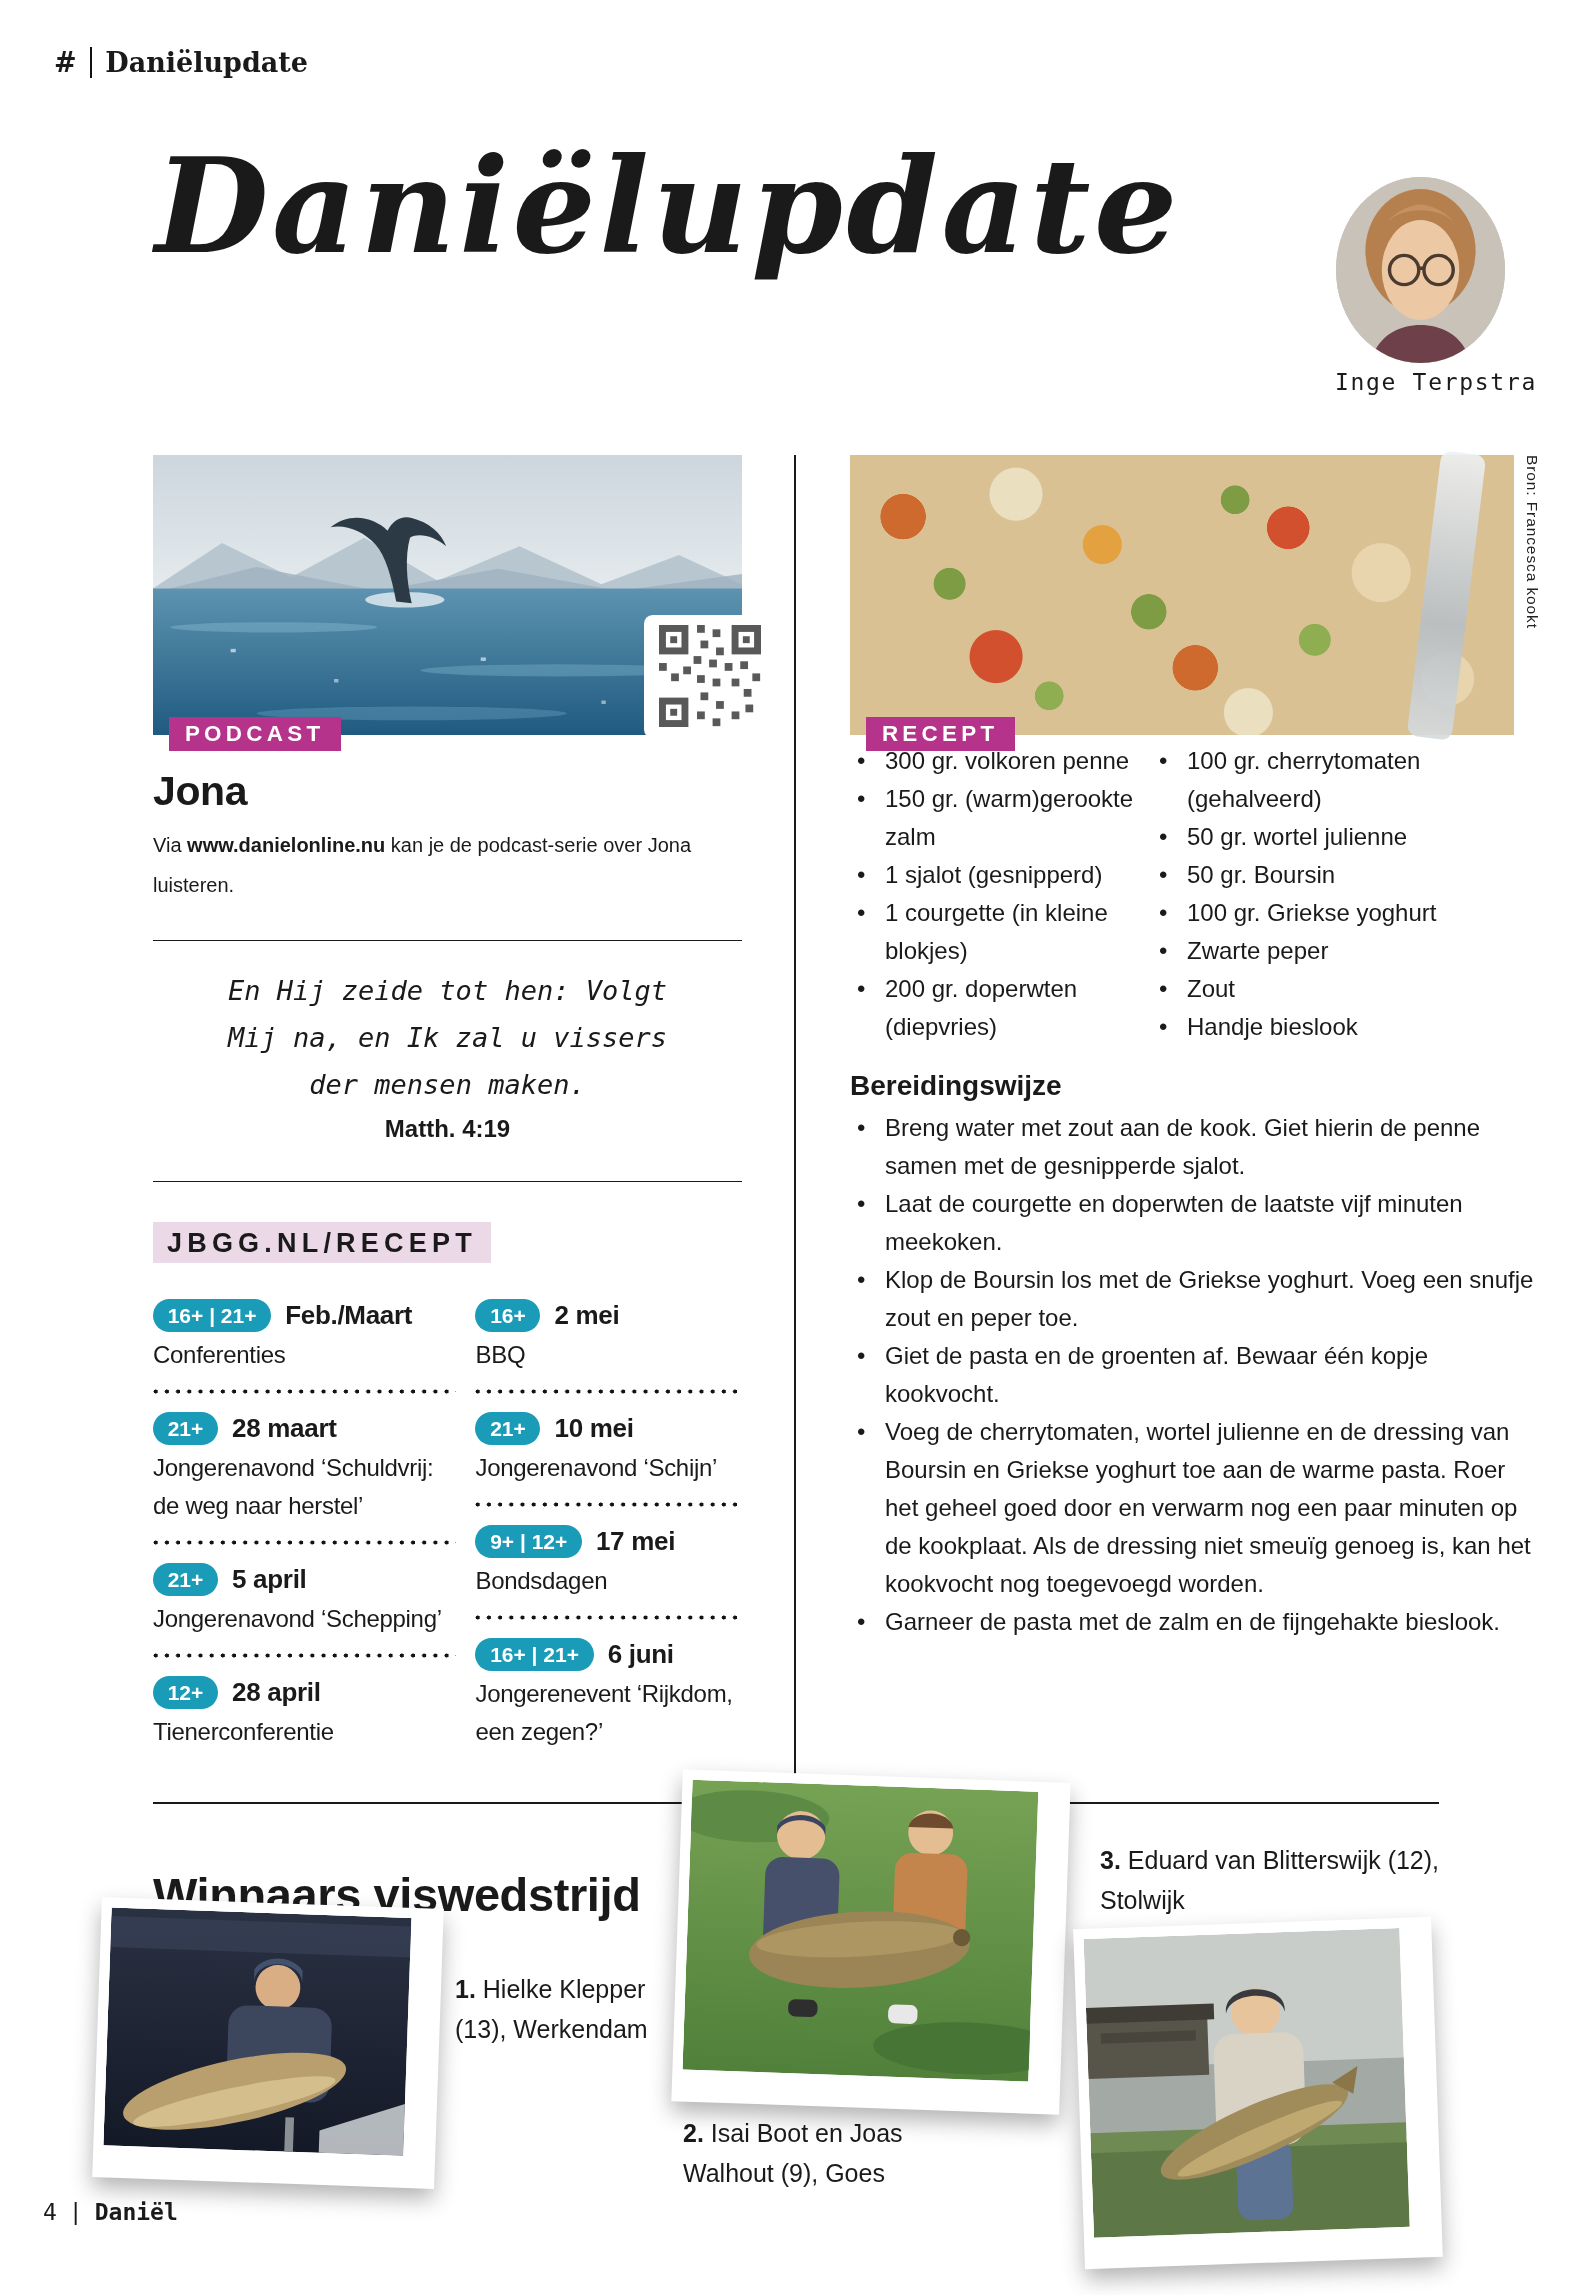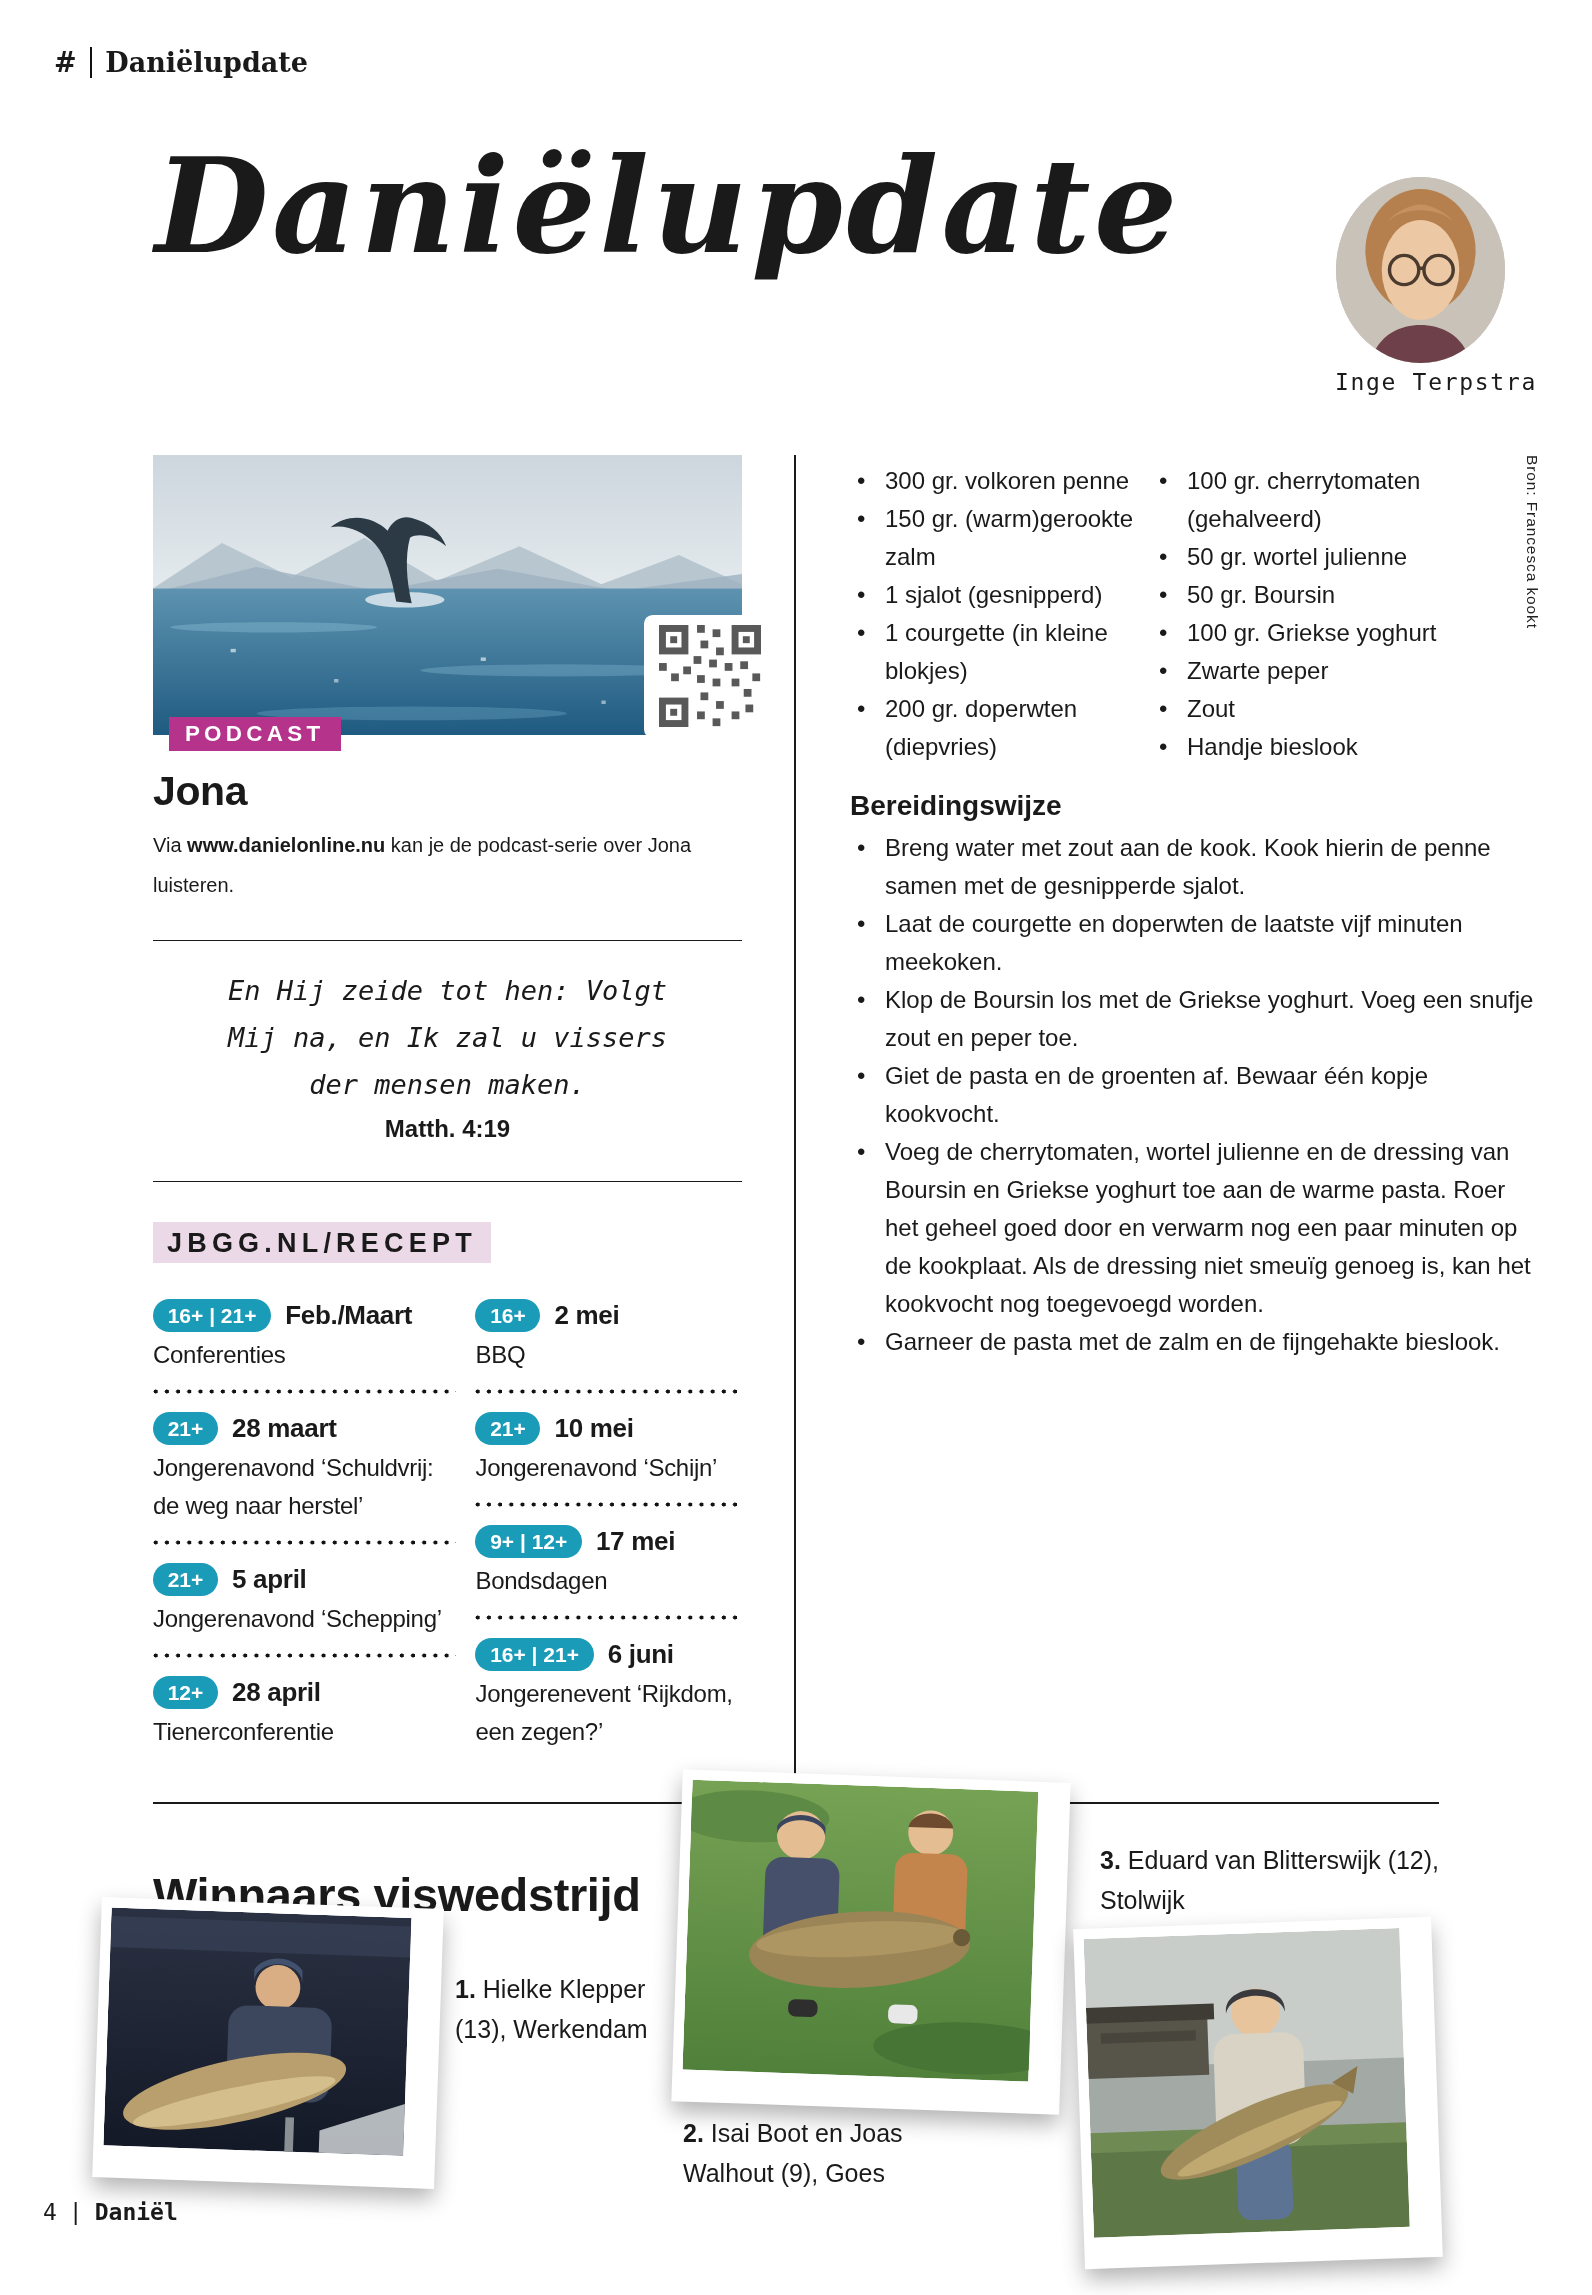--- a/index.html
+++ b/index.html
@@ -303,20 +303,24 @@
           </div>
           <div class="agenda-title">Jongerenevent ‘Rijkdom, een zegen?’</div>
         </div>
 
       </div>
     </div>
   </div>
 
   <div class="col-right">
 
+    <div class="photo photo-pasta">
+      <div class="fork"></div>
+      <div class="label-tag">RECEPT</div>
+    </div>
     <div class="credit">Bron: Francesca kookt</div>
 
 
     <div class="ing-cols">
       <ul class="ing-col a">
         <li>300 gr. volkoren penne</li>
         <li>150 gr. (warm)gerookte zalm</li>
         <li>1 sjalot (gesnipperd)</li>
         <li>1 courgette (in kleine blokjes)</li>
         <li>200 gr. doperwten (diepvries)</li>
@@ -327,21 +331,21 @@
         <li>50 gr. Boursin</li>
         <li>100 gr. Griekse yoghurt</li>
         <li>Zwarte peper</li>
         <li>Zout</li>
         <li>Handje bieslook</li>
       </ul>
     </div>
 
     <h3 class="sub-heading method">Bereidingswijze</h3>
     <ul class="blist">
-      <li>Breng water met zout aan de kook. Kook hierin de penne samen met de gesnipperde sjalot.</li>
+      <li>Breng water met zout aan de kook. Giet hierin de penne samen met de gesnipperde sjalot.</li>
       <li>Laat de courgette en doperwten de laatste vijf minuten meekoken.</li>
       <li>Klop de Boursin los met de Griekse yoghurt. Voeg een snufje zout en peper toe.</li>
       <li>Giet de pasta en de groenten af. Bewaar één kopje kookvocht.</li>
       <li>Voeg de cherrytomaten, wortel julienne en de dressing van Boursin en Griekse yoghurt toe aan de warme pasta. Roer het geheel goed door en verwarm nog een paar minuten op de kookplaat. Als de dressing niet smeuïg genoeg is, kan het kookvocht nog toegevoegd worden.</li>
       <li>Garneer de pasta met de zalm en de fijngehakte bieslook.</li>
     </ul>
   </div>
 
   <div class="bottom-rule"></div>
 

